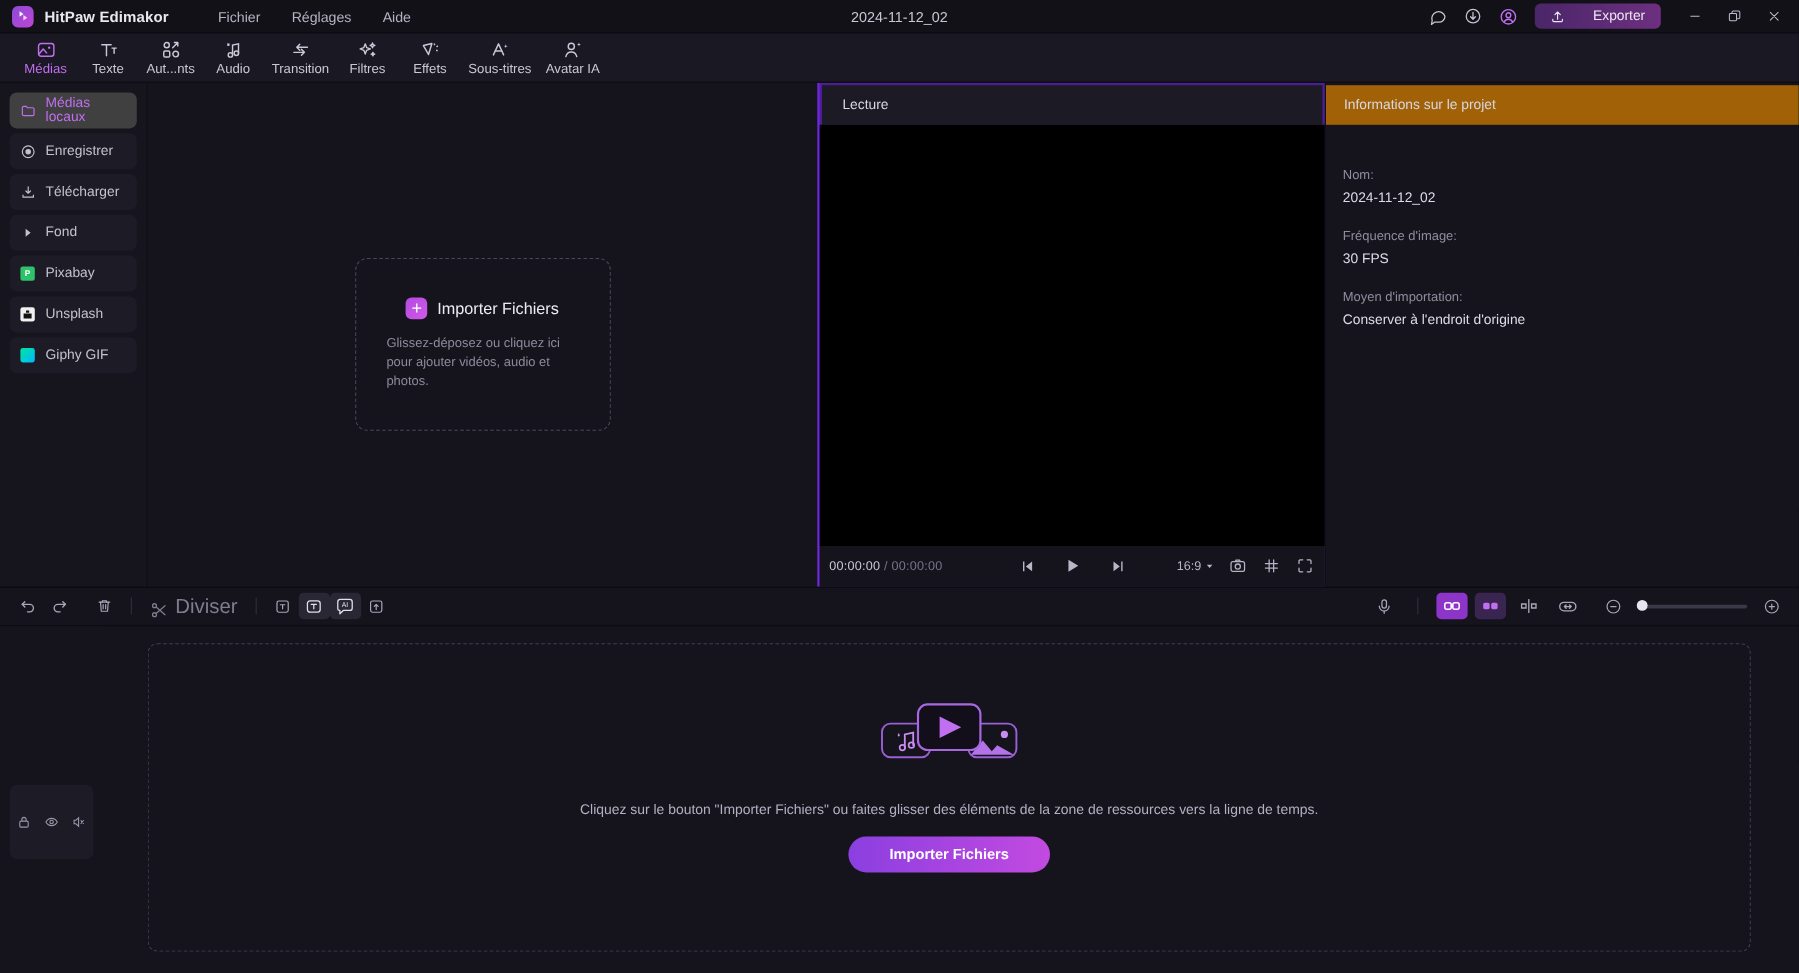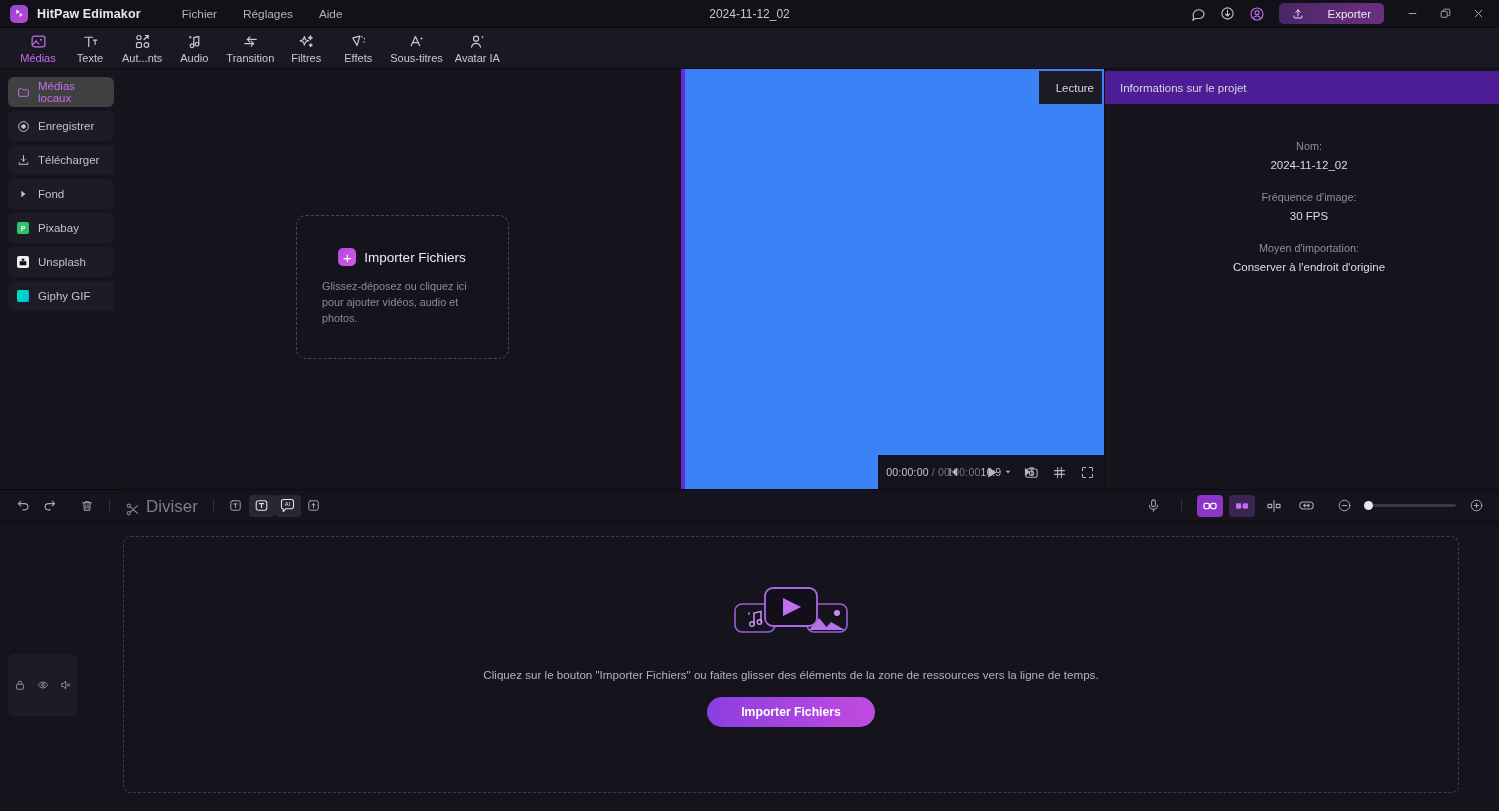--- a/index.html
+++ b/index.html
@@ -114,23 +114,23 @@
     color:#fff; font-size:15px; line-height:1; font-weight:400;
   }
   .dz-label { font-size:13.5px; color:#eceaf3; }
   .dz-sub {
     margin-top:12px; font-size:10.8px; color:#8d8a9b; text-align:left;
     line-height:16px; max-width:160px;
   }
 
   
   .preview {
-    width:424px; flex:0 0 424px; background:#3b82f6;
+    width:424px; flex:0 0 424px; background:#4c1d95;
     display:flex; flex-direction:column;
-    border-left:4px solid #6d28d9; border-right:1px solid #100f16;align-items:flex-end;
+    border-left:2px solid #6d28d9; border-right:1px solid #100f16;
   }
   .pv-head {
     height:33px; flex:0 0 33px; display:flex; align-items:center;
     padding-left:9px; background:#1c1b25; border-radius:0;
     margin:2px 2px 0 2px;
   }
   .pv-tab { font-size:11.5px; color:#d9d6e4; padding:3px 8px; border-radius:4px; cursor:default; }
   .pv-canvas { flex:1 1 auto; background:#000; margin:0 0 0 0; }
   .pv-ctrl {
     height:34px; flex:0 0 34px; display:flex; align-items:center;
@@ -143,23 +143,23 @@
     justify-content:center; gap:18px; pointer-events:none;
   }
   .pv-mid > div { pointer-events:auto; }
   .pbtn { width:20px; height:20px; display:flex; align-items:center; justify-content:center; cursor:default; color:#b9b6c7; }
   .pv-right { margin-left:auto; display:flex; align-items:center; gap:10px; z-index:2; }
   .ratio { font-size:10.5px; color:#b8b5c5; display:flex; align-items:center; gap:3px; cursor:default; }
   .pv-ico { width:18px; height:18px; display:flex; align-items:center; justify-content:center; color:#b5b2c3; cursor:default; }
 
   
   .infopanel { width:394px; flex:0 0 394px; background:#15141d; display:flex; flex-direction:column; }
-  .ip-head { height:33px; flex:0 0 33px; display:flex; align-items:center; padding-left:15px; background:#4c1d95; margin:2px 0 0 0; }
+  .ip-head { height:33px; flex:0 0 33px; display:flex; align-items:center; padding-left:15px; background:#a16207; margin:2px 0 0 0; }
   .ip-head .t { font-size:11.5px; color:#d9d6e4; }
-  .ip-body { padding:36px 0 0 14px;text-align:center; }
+  .ip-body { padding:36px 0 0 14px; }
   .ip-label { font-size:10.8px; color:#8f8c9d; margin-bottom:7px; }
   .ip-value { font-size:11.5px; color:#dedbe8; margin-bottom:20px; }
 
   
   .tl-toolbar {
     height:33px; flex:0 0 33px; background:#15141d;
     display:flex; align-items:center; padding:0 10px;
     border-top:1px solid #0b0a10; border-bottom:1px solid #0b0a10;
   }
   .tbtn {

